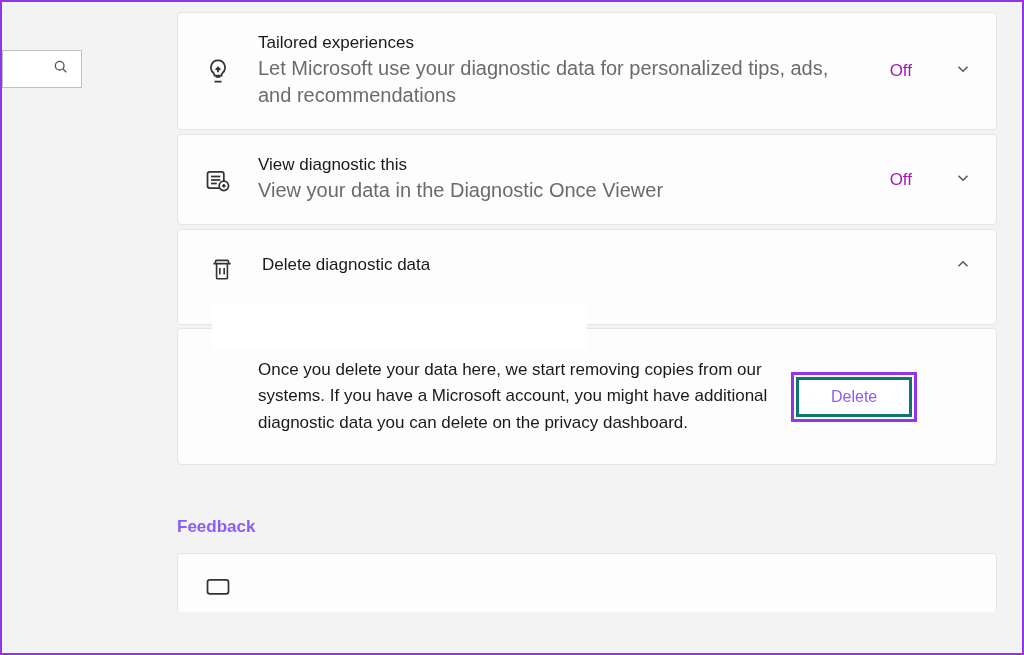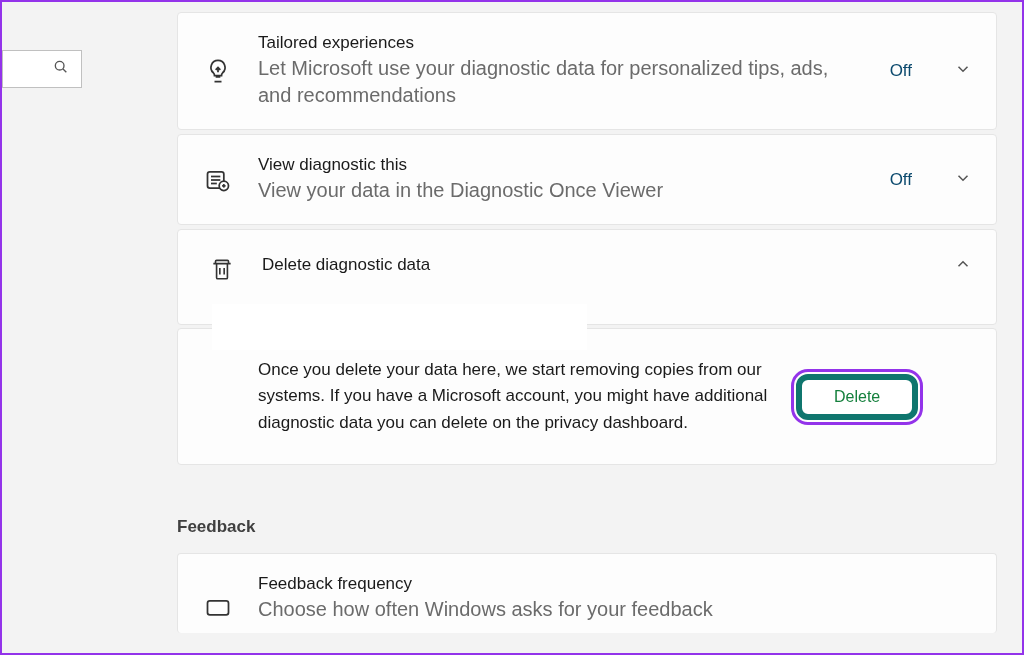--- a/index.html
+++ b/index.html
@@ -79,21 +79,21 @@
     }
 
     .card-desc {
       font-size: 20px;
       color: #6b6b6b;
       line-height: 1.35;
     }
 
     .card-status {
       font-size: 17px;
-      color: #0c4a6e;
+      color: #a21caf;
       margin-right: 18px;
     }
 
     .chevron {
       color: #555;
       flex-shrink: 0;
     }
 
     .expanded-panel {
       background: #fdfdfd;
@@ -112,34 +112,34 @@
       font-size: 17px;
       color: #1a1a1a;
       line-height: 1.55;
       padding-left: 56px;
       max-width: 570px;
     }
 
     .delete-button {
       padding: 8px 32px;
       background: #ffffff;
-      border: 6px solid #0f766e;
-      border-radius: 12px;
+      border: 3px solid #0f766e;
+      border-radius: 0;
       font-size: 16px;
-      color: #15803d;
+      color: #8b5cf6;
       cursor: pointer;
       outline: 3px solid #9333ea;
       outline-offset: 2px;
       margin-right: 12px;
     }
 
     .section-heading {
       font-size: 17px;
       font-weight: 600;
-      color: #404040;
+      color: #8b5cf6;
       margin-top: 52px;
       margin-bottom: 16px;
     }
 
     .white-patch {
       position: absolute;
       background: white;
       left: 210px;
       top: 302px;
       width: 375px;
@@ -227,21 +227,17 @@
   </div>
 
   <div class="section-heading">Feedback</div>
 
   <div class="setting-card" style="border-bottom:none;padding-bottom:10px;">
     <div class="card-icon-wrap" style="align-self:flex-end;">
       <svg width="28" height="28" viewBox="0 0 24 24" fill="none" stroke="currentColor" stroke-width="1.5">
         <rect x="3" y="5" width="18" height="12" rx="2"></rect>
       </svg>
     </div>
-    <div class="card-text">
-      <div class="card-title">Feedback frequency</div>
-      <div class="card-desc">Choose how often Windows asks for your feedback</div>
-    </div>
   </div>
 
 </div>
 
 <div class="white-patch"></div>
 
 </body></html>

